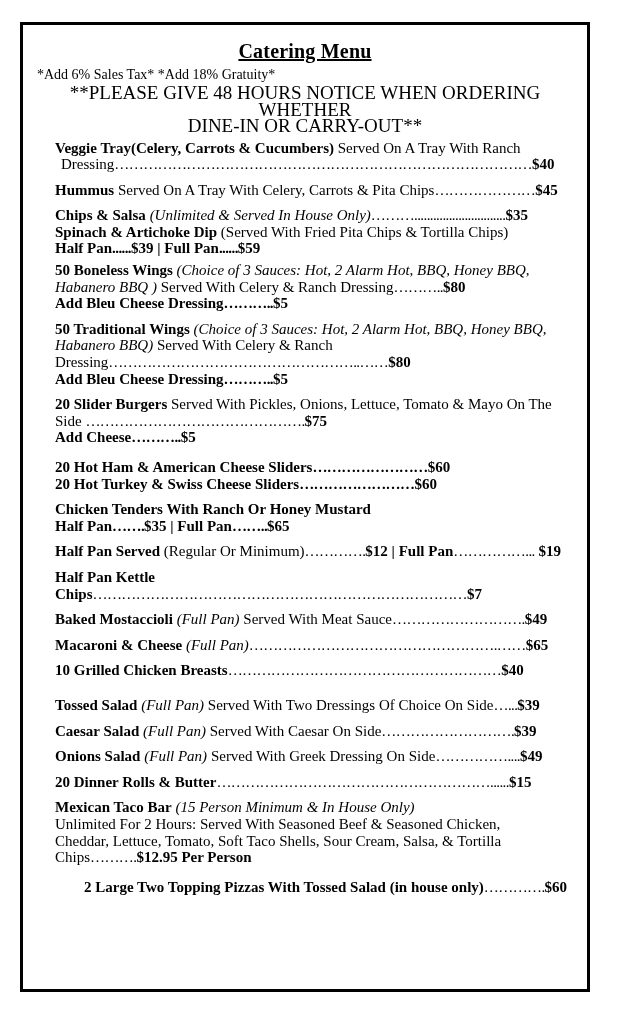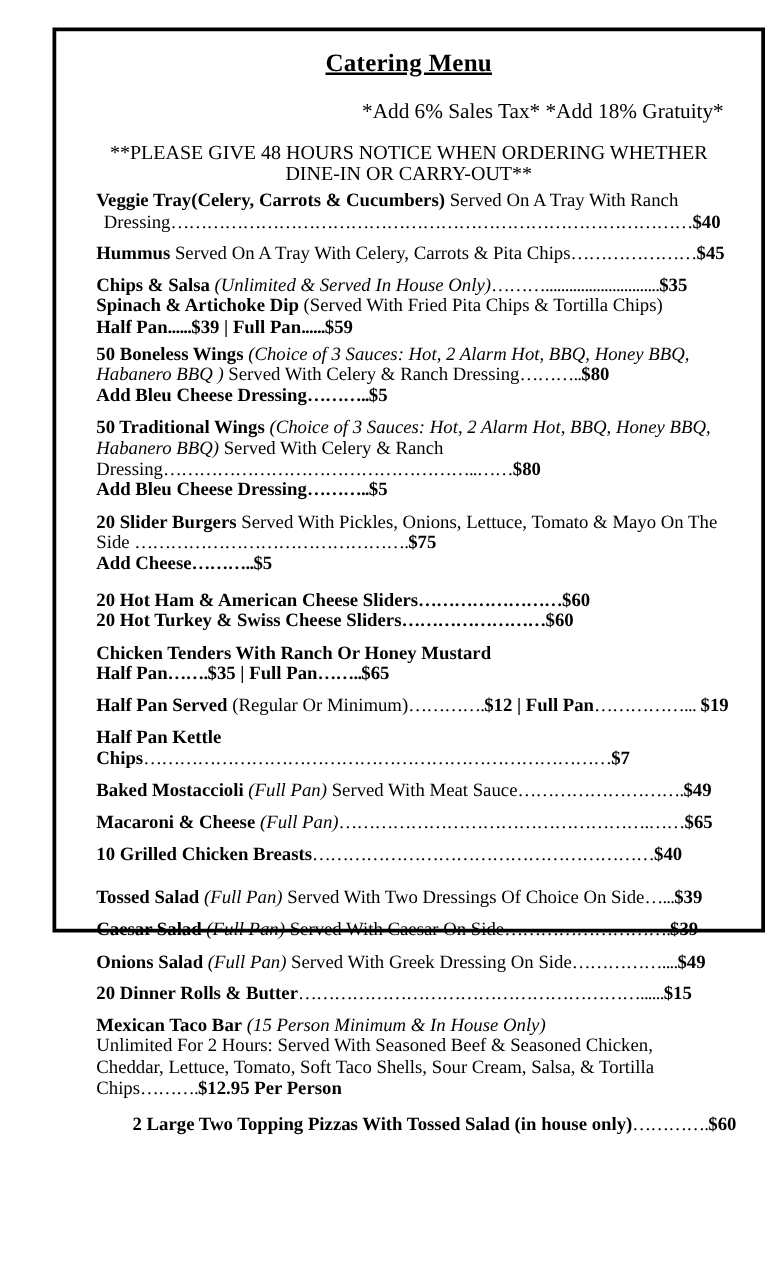--- a/index.html
+++ b/index.html
@@ -12,52 +12,52 @@
   body {
     width: 622px;
     height: 1024px;
     font-family: "Liberation Serif", "DejaVu Serif", serif;
     color: #000000;
     overflow: hidden;
   }
 
   #menu-frame {
     position: absolute;
-    left: 42px;
+    left: 20px;
     top: 22px;
     width: 570px;
-    height: 724px;
+    height: 970px;
     border: 3px solid #000000;
     background: #ffffff;
     padding: 10px 0 0 0;
   }
 
   #menu-inner {
     padding: 0 14px 0 14px;
   }
 
   
   .title {
     text-align: center;
     font-weight: bold;
     font-size: 20px;
     line-height: 24px;
     text-decoration: underline;
     letter-spacing: 0.2px;
     margin: 4px 0 2px 0;
   }
   .subtitle {
-    text-align: right;
-    font-size: 17px;
+    text-align: left;
+    font-size: 14px;
     line-height: 20px;
-    margin: 16px;
+    margin: 0;
   }
   .notice {
     text-align: center;
-    font-size: 16px;
+    font-size: 19px;
     line-height: 16.5px;
     margin: 0;
   }
 
   
   #items {
     margin-top: 5px;
     padding-left: 18px;
     padding-right: 4px;
   }

